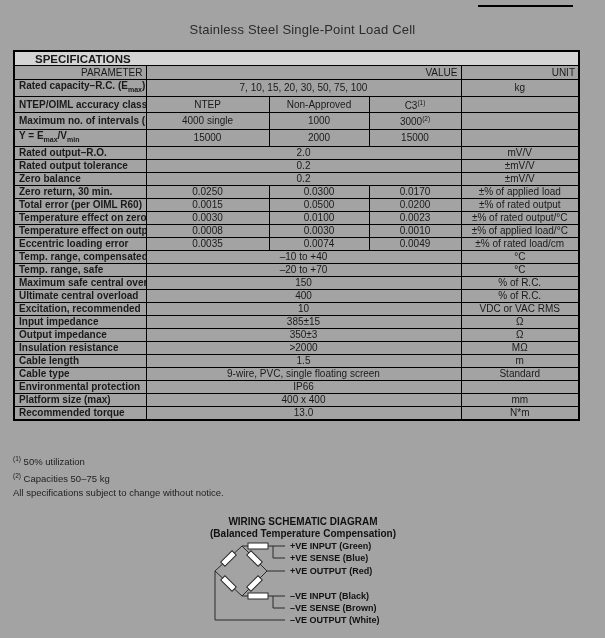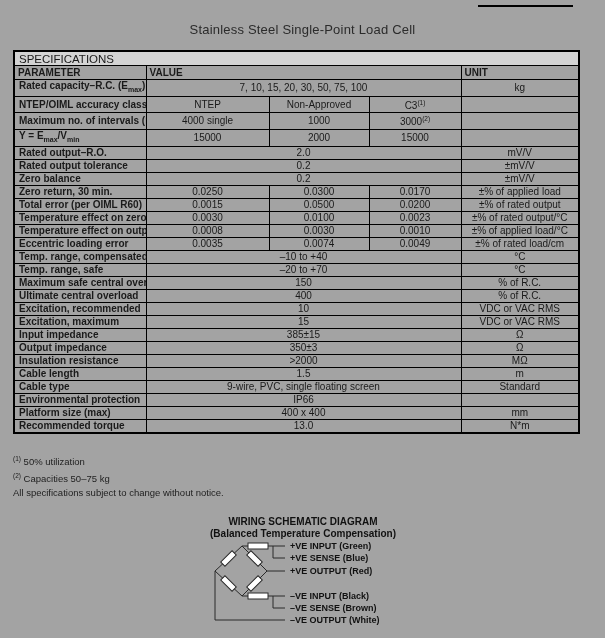--- a/index.html
+++ b/index.html
@@ -5,22 +5,22 @@
   html,body{margin:0;padding:0;background:#fff;}
   .page{position:relative;width:605px;height:638px;background:#a3a3a3;overflow:hidden;
         font-family:"Liberation Sans",sans-serif;color:#1a1a1a;}
   .top-rule{position:absolute;top:5px;left:478px;width:95px;height:2px;background:#000;}
   .doc-title{position:absolute;top:22px;left:0;width:100%;text-align:center;
              font-size:13px;color:#2b2b2b;letter-spacing:.2px;}
   .spec-table{position:absolute;left:13px;top:50px;width:565px;border-collapse:collapse;
               table-layout:fixed;border:2px solid #000;}
   .spec-table th,.spec-table td{border:1px solid #000;padding:0 3px;font-size:10px;
               line-height:12px;height:12px;overflow:hidden;white-space:nowrap;}
-  .spec-table th.title-bar{text-align:left;font-size:11.5px;font-weight:normal;height:13px;padding-left:4px;}
-  .spec-table thead th.colhdr{font-weight:bold;text-align:left;height:13px;}
+  .spec-table th.title-bar{text-align:left;font-size:11.5px;font-weight:bold;height:13px;padding-left:20px;}
+  .spec-table thead th.colhdr{font-weight:normal;text-align:right;height:13px;}
   .spec-table td.p{font-weight:bold;text-align:left;padding-left:4px;}
   .spec-table td.v,.spec-table td.u{text-align:center;font-weight:normal;}
   sub{font-size:7px;} sup{font-size:6.5px;}
   .footnotes{position:absolute;left:13px;top:452px;font-size:9.5px;color:#222;}
   .fn-line{line-height:14px;}
   .wiring-titles{position:absolute;left:183px;top:516px;width:240px;text-align:center;
                  font-size:10px;font-weight:bold;line-height:12px;color:#111;}
   .wiring-svg{position:absolute;left:185px;top:539px;}
   .wiring-svg text{font-family:"Liberation Sans",sans-serif;font-size:9px;font-weight:bold;fill:#111;}
   .wiring-svg line,.wiring-svg polyline{stroke:#2a2a2a;stroke-width:1;fill:none;}
@@ -149,25 +149,20 @@
           <td class="p">Ultimate central overload</td>
           <td class="v" colspan="3">400</td>
           <td class="u">% of R.C.</td>
         </tr>
         <tr>
           <td class="p">Excitation, recommended</td>
           <td class="v" colspan="3">10</td>
           <td class="u">VDC or VAC RMS</td>
         </tr>
         <tr>
-          <td class="p">Excitation, maximum</td>
-          <td class="v" colspan="3">15</td>
-          <td class="u">VDC or VAC RMS</td>
-        </tr>
-        <tr>
           <td class="p">Input impedance</td>
           <td class="v" colspan="3">385±15</td>
           <td class="u">Ω</td>
         </tr>
         <tr>
           <td class="p">Output impedance</td>
           <td class="v" colspan="3">350±3</td>
           <td class="u">Ω</td>
         </tr>
         <tr>

